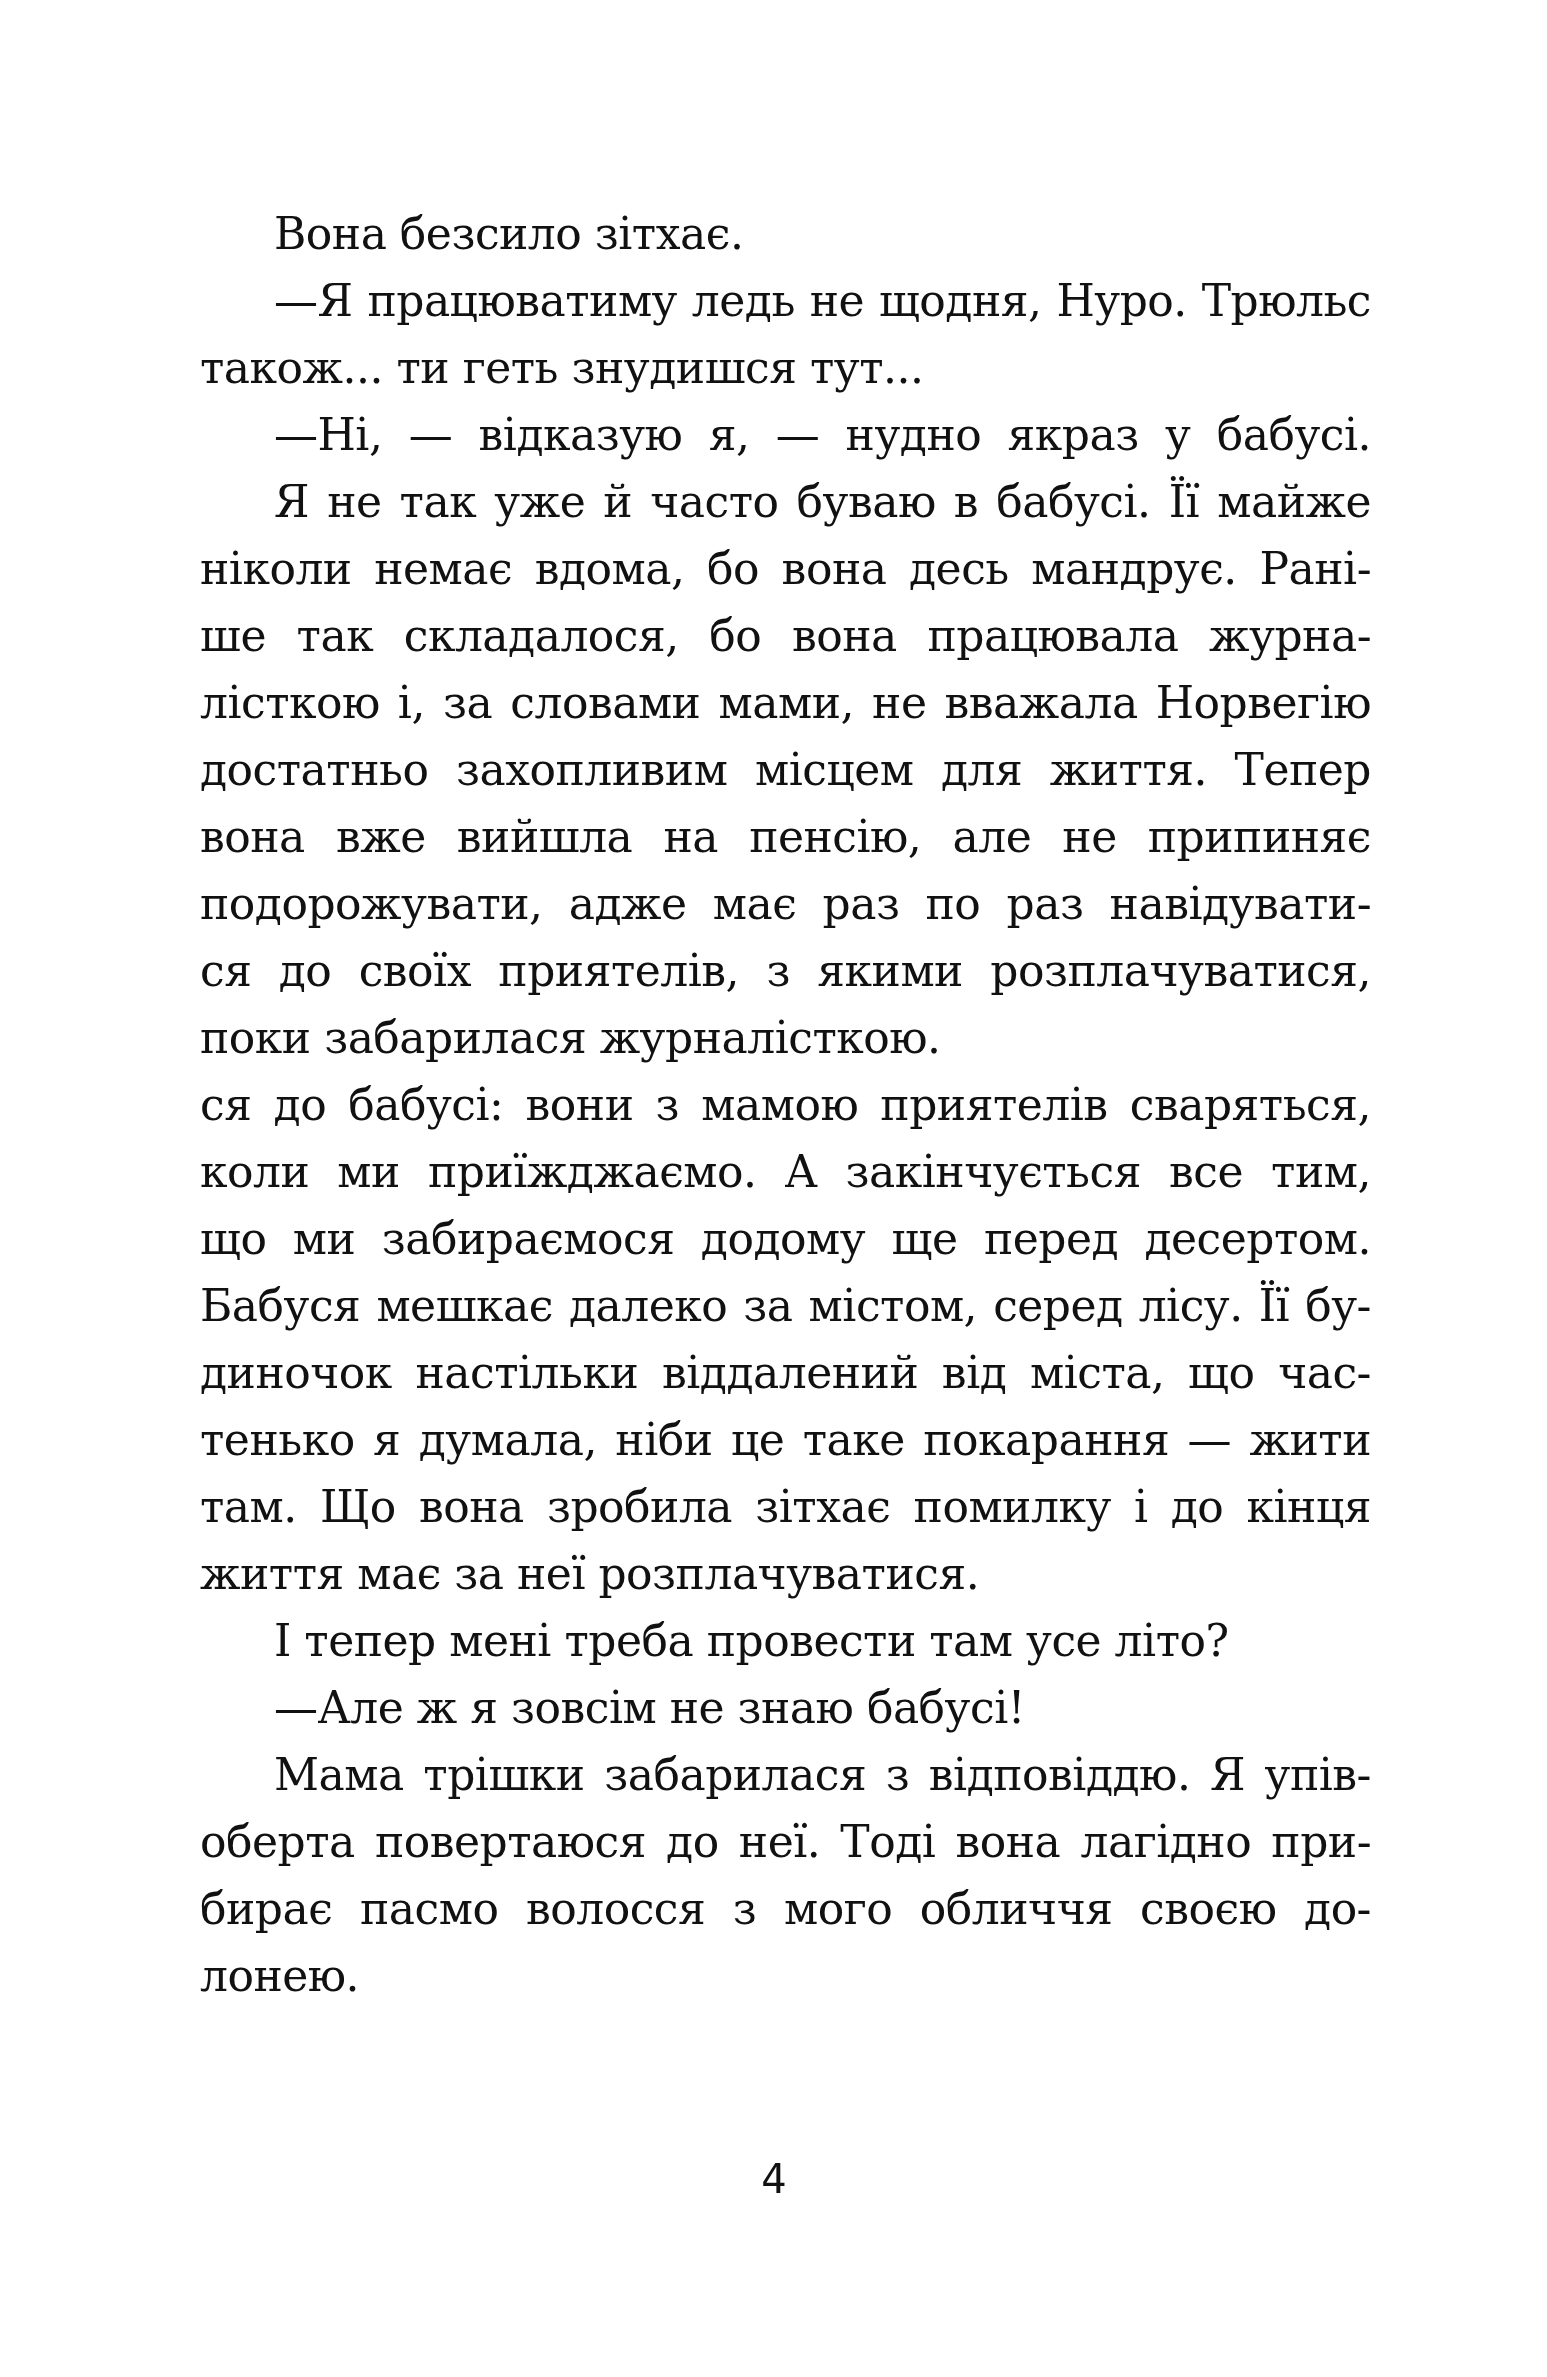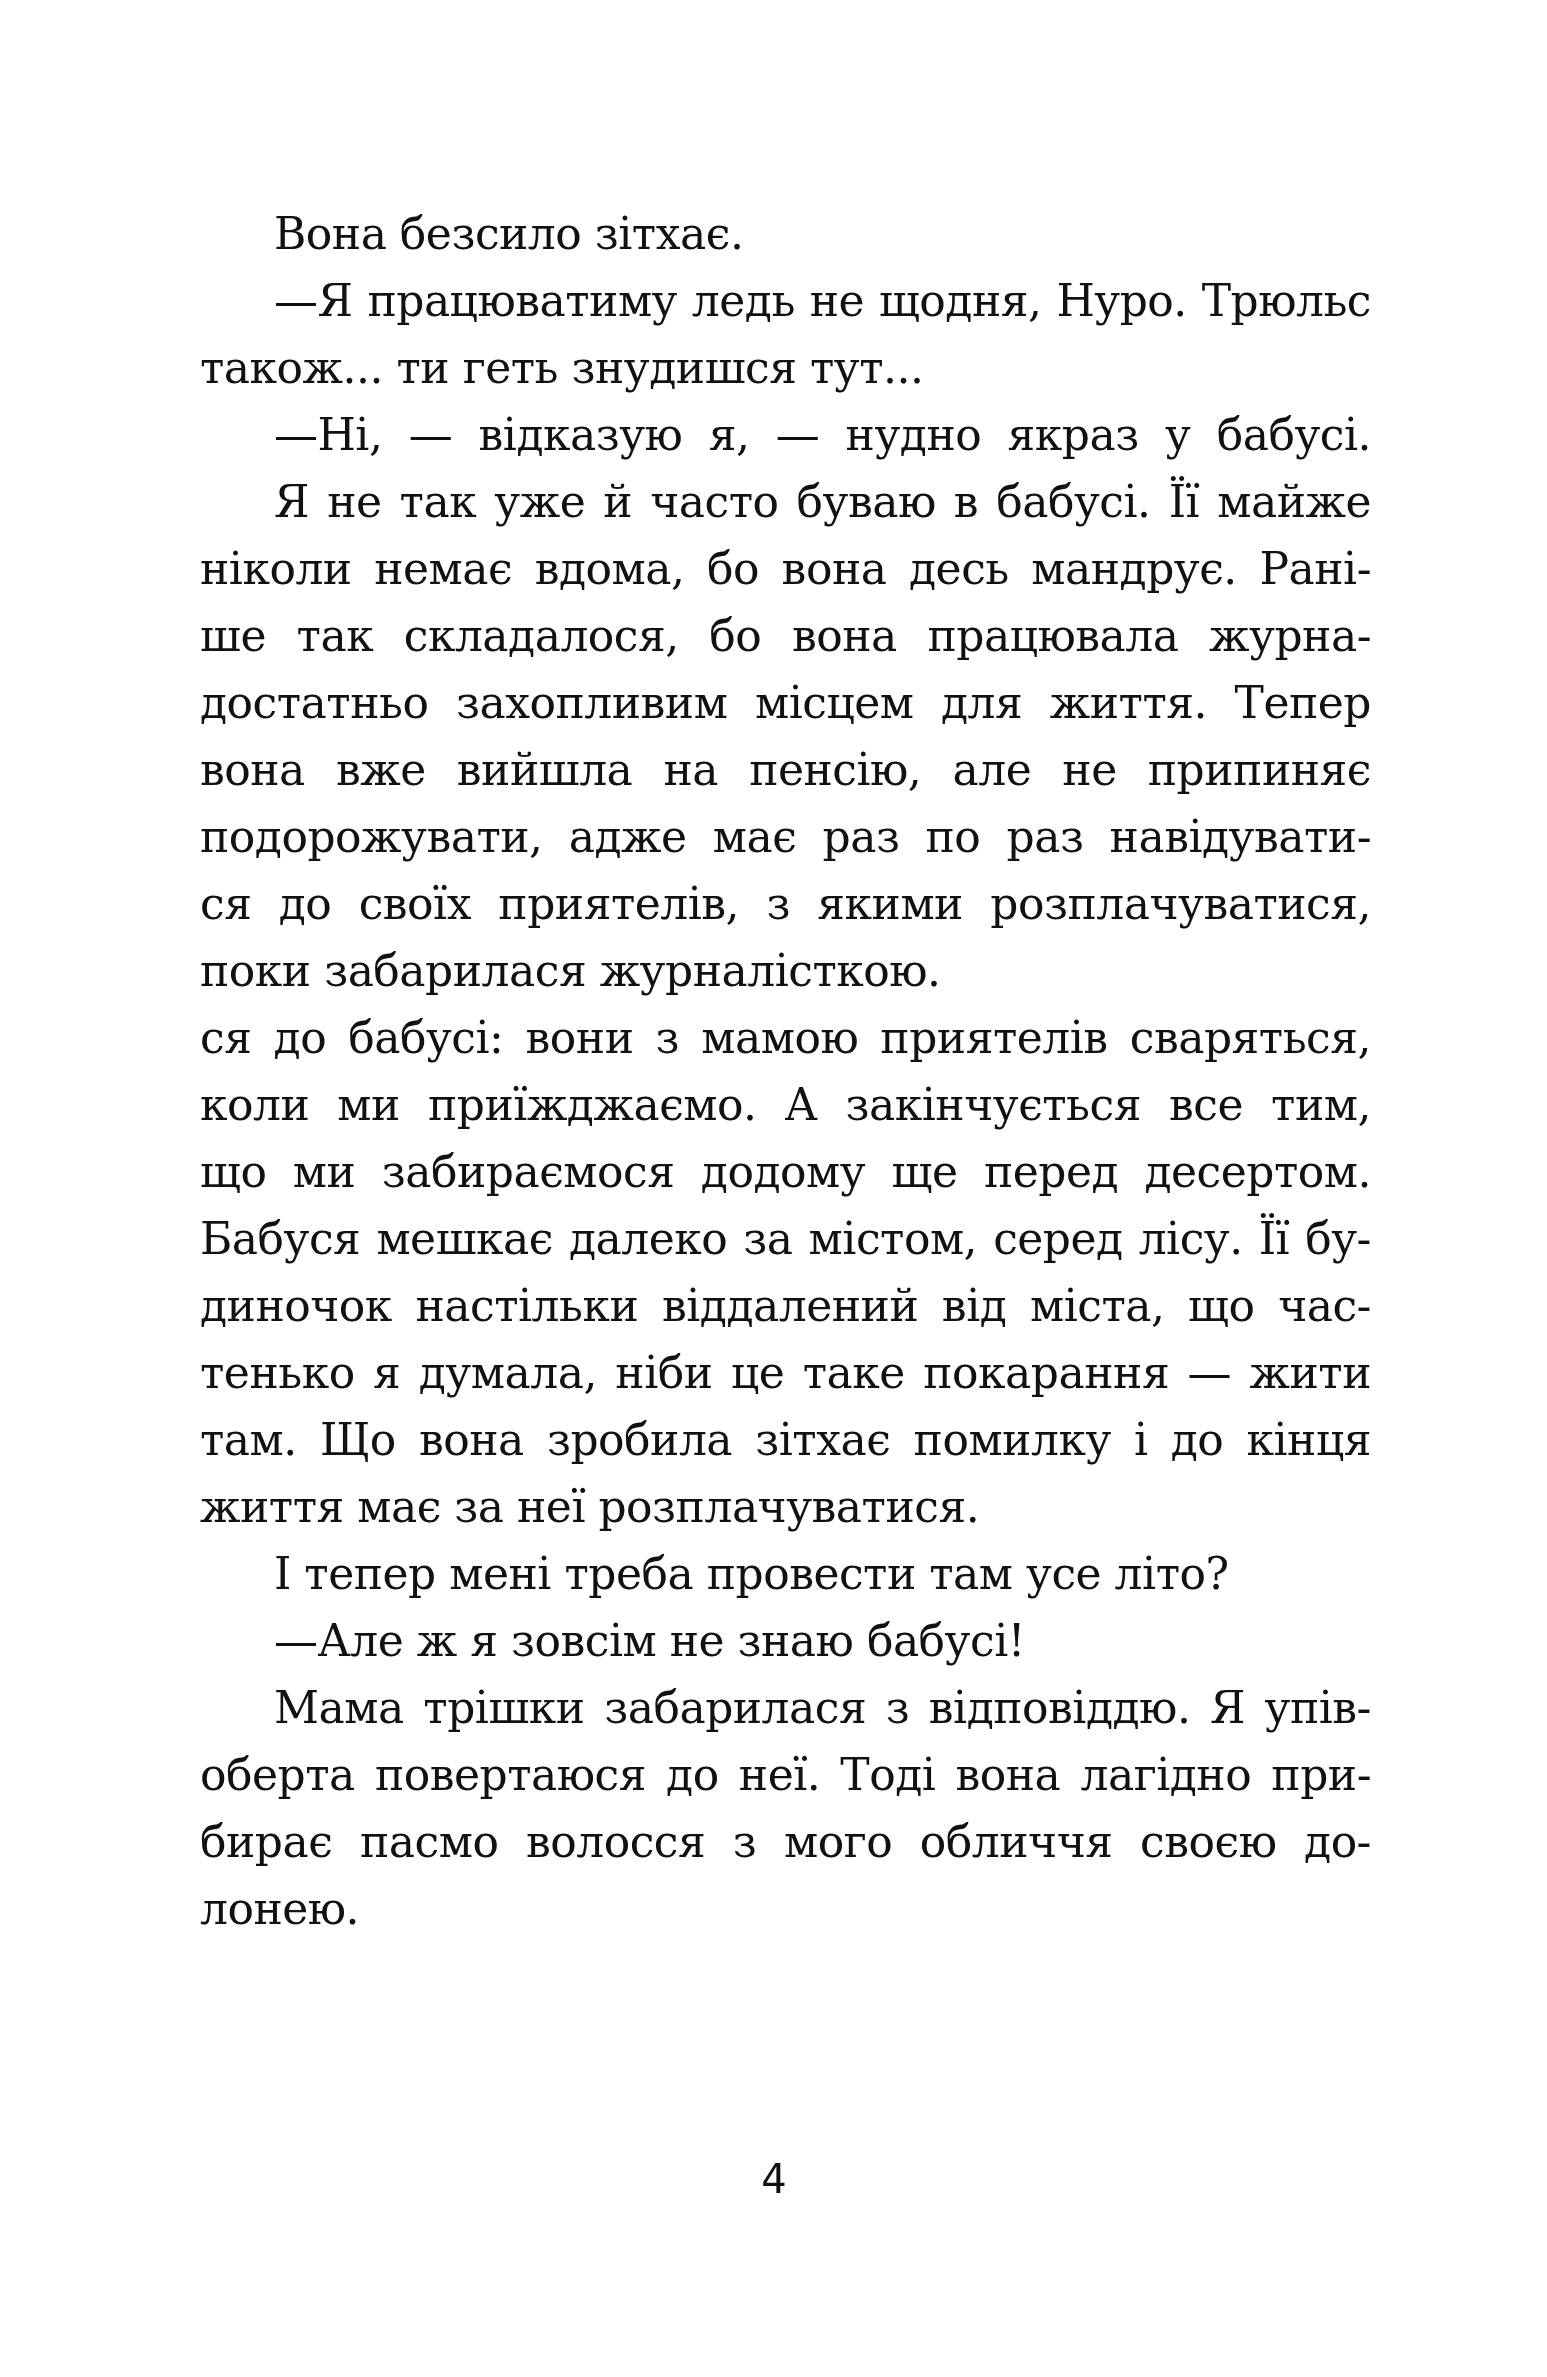--- a/index.html
+++ b/index.html
@@ -52,20 +52,21 @@
 <body>
 
 <div class="page">
   <span class="line indent">Вона безсило зітхає.</span>
   <span class="line indent justify">—Я працюватиму ледь не щодня, Нуро. Трюльс</span>
   <span class="line">також... ти геть знудишся тут...</span>
   <span class="line indent justify">—Ні, — відказую я, — нудно якраз у бабусі.</span>
   <span class="line indent justify">Я не так уже й часто буваю в бабусі. Її майже</span>
   <span class="line justify">ніколи немає вдома, бо вона десь мандрує. Рані-</span>
   <span class="line justify">ше так складалося, бо вона працювала журна-</span>
+  <span class="line justify">лісткою і, за словами мами, не вважала Норвегію</span>
   <span class="line justify">достатньо захопливим місцем для життя. Тепер</span>
   <span class="line justify">вона вже вийшла на пенсію, але не припиняє</span>
   <span class="line justify">подорожувати, адже має раз по раз навідувати-</span>
   <span class="line justify">ся до своїх приятелів, з якими розплачуватися,</span>
   <span class="line">поки забарилася журналісткою.</span>
   <span class="line justify">ся до бабусі: вони з мамою приятелів сваряться,</span>
   <span class="line justify">коли ми приїжджаємо. А закінчується все тим,</span>
   <span class="line justify">що ми забираємося додому ще перед десертом.</span>
   <span class="line justify">Бабуся мешкає далеко за містом, серед лісу. Її бу-</span>
   <span class="line justify">диночок настільки віддалений від міста, що час-</span>

